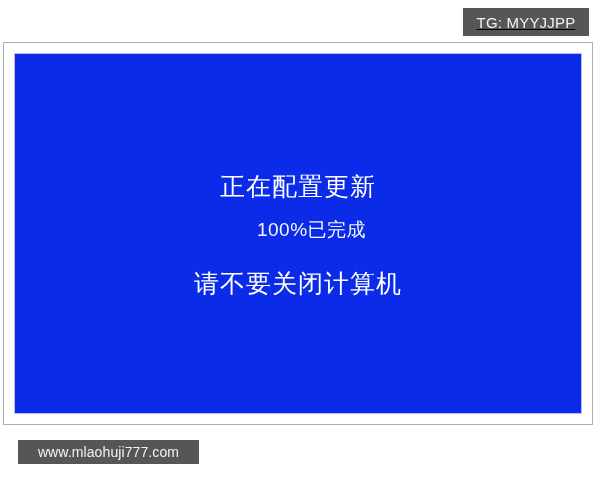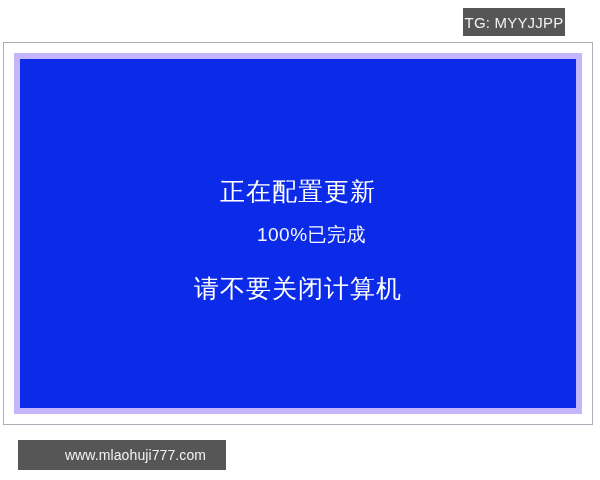--- a/index.html
+++ b/index.html
@@ -21,26 +21,27 @@
     width: 600px;
     height: 480px;
     background: #ffffff;
   }
 
   
   .tg-badge {
     position: absolute;
     left: 463px;
     top: 8px;
-    width: 102px;
+    width: 126px;
     height: 28px;
     background: #565656;
     display: flex;
     align-items: center;
     justify-content: center;
+    text-decoration: underline;
   }
   .tg-badge-label {
     color: #f2f2f2;
     font-size: 15px;
     line-height: 1;
     letter-spacing: 0.2px;
     white-space: nowrap;
   }
 
   
@@ -52,21 +53,21 @@
     height: 383px;
     border: 1px solid #a9afb8;
     background: #ffffff;
     box-sizing: border-box;
     padding: 10px;
   }
   .screen-frame-inner {
     position: relative;
     width: 100%;
     height: 100%;
-    border: 6px solid #c4b5fd;
+    border: 1px solid #c4b5fd;
     box-sizing: border-box;
     background: #0b2be8;
     overflow: hidden;
   }
 
   
   .update-screen {
     position: absolute;
     inset: 0;
     background: #0b2be8;
@@ -111,26 +112,25 @@
     white-space: nowrap;
     text-align: center;
   }
 
   
   .watermark {
     position: absolute;
     left: 18px;
     top: 440px;
     width: 181px;
-    height: 30px;
+    height: 24px;
     background: #565656;
     display: flex;
     align-items: center;
     justify-content: center;
-    padding-left: 27px;
   }
   .watermark-label {
     color: #f2f2f2;
     font-size: 14px;
     line-height: 1;
     letter-spacing: 0.1px;
     white-space: nowrap;
   }
 </style>
 </head>

